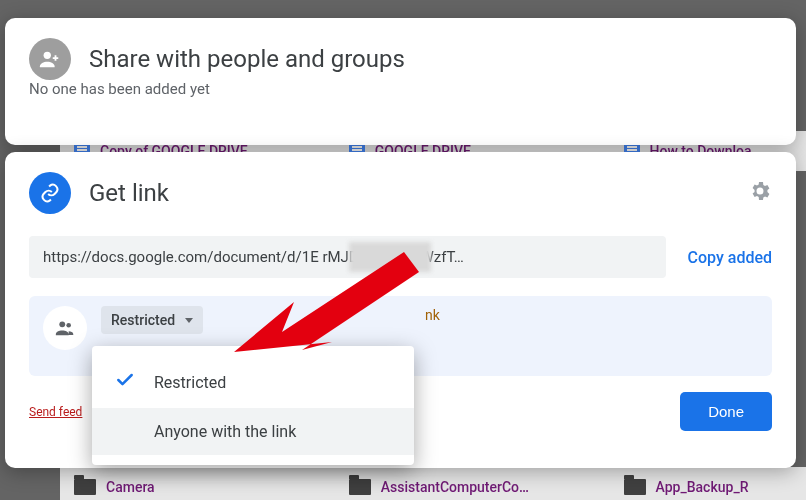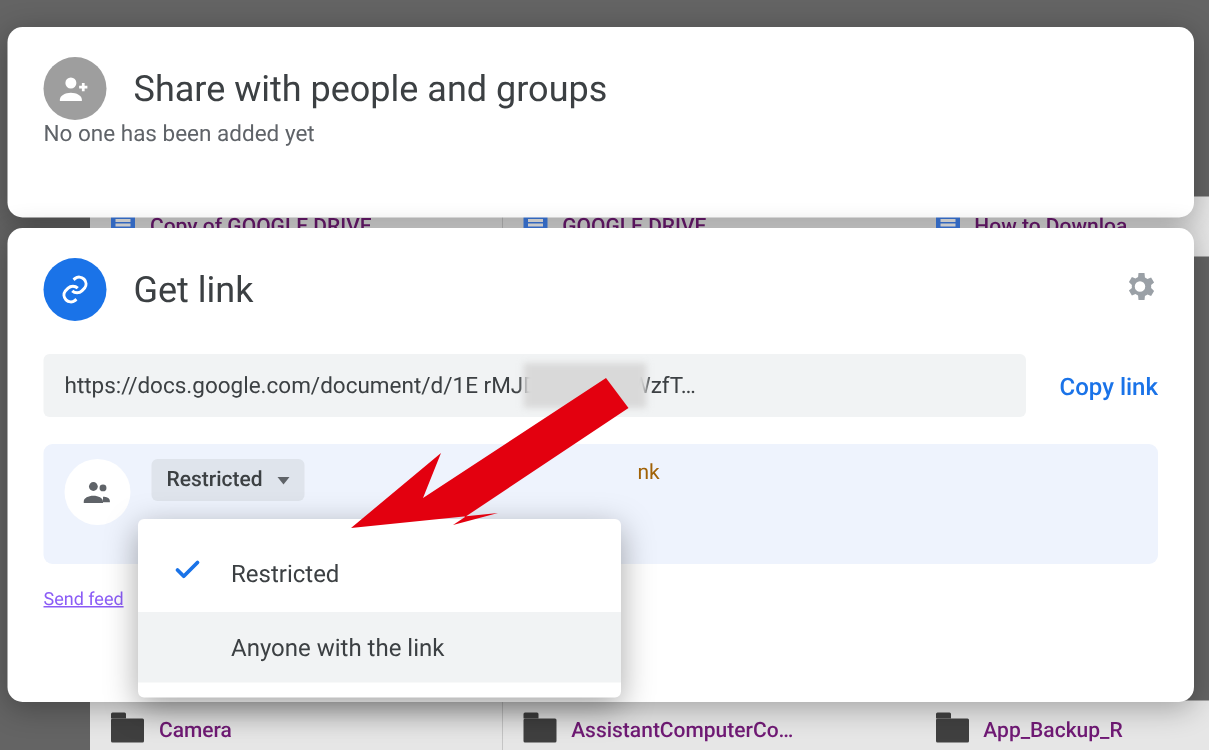--- a/index.html
+++ b/index.html
@@ -158,21 +158,21 @@
     border-left: 4px solid transparent;
     border-right: 4px solid transparent;
     border-top: 5px solid #5f6368;
   }
   .bottom-row {
     margin-top: 16px;
     display: flex;
     align-items: center;
   }
   .feedback {
-    color: #8b5cf6;
+    color: #b91c1c;
     text-decoration: underline;
     font-size: 12px;
     cursor: pointer;
   }
   .done-btn {
     margin-left: auto;
     background: #1a73e8;
     color: #fff;
     border: none;
     border-radius: 5px;
@@ -275,21 +275,21 @@
           <path d="M19.4 13a7.5 7.5 0 0 0 0-2l2-1.6-2-3.4-2.4 1a7.4 7.4 0 0 0-1.7-1L15 3h-4l-.3 2.6a7.4 7.4 0 0 0-1.7 1l-2.4-1-2 3.4L6.6 11a7.5 7.5 0 0 0 0 2l-2 1.6 2 3.4 2.4-1a7.4 7.4 0 0 0 1.7 1L11 21h4l.3-2.6a7.4 7.4 0 0 0 1.7-1l2.4 1 2-3.4zM12 15.5A3.5 3.5 0 1 1 15.5 12 3.5 3.5 0 0 1 12 15.5z"></path>
         </svg>
     </span>
   </div>
 
   <div class="link-row">
     <div class="link-box">
       <span>https://docs.google.com/document/d/1E             rMJDeXR4SX9WzfT…</span>
       <span class="blur-patch"></span>
     </div>
-    <span class="copy-link">Copy link</span>
+    <span class="copy-link">Copy added</span>
   </div>
 
   <div class="access-row">
     <div class="people-circle">
       <svg width="22" height="22" viewBox="0 0 24 24" fill="#5f6368">
           <circle cx="9" cy="8" r="3.2"></circle>
           <circle cx="16" cy="9" r="2.5"></circle>
           <path d="M2 19c0-2.6 3.3-4.2 7-4.2s7 1.6 7 4.2v1H2zM16 15.5c2.4 0 5 1 5 3v1h-5"></path>
         </svg>
     </div>
@@ -297,20 +297,21 @@
       <div class="access-select">
         <span>Restricted</span>
         <span class="sel-caret"></span>
       </div>
     </div>
     <span style="position:absolute; left:420px; top:155px; color:#a16207; font-size:14px;">nk</span>
   </div>
 
   <div class="bottom-row">
     <span class="feedback">Send feed</span>
+    <button class="done-btn">Done</button>
   </div>
 </div>
 
 <div class="dropdown">
   <div class="dd-item">
     <span class="dd-check">
       <svg width="20" height="20" viewBox="0 0 24 24" fill="none" stroke="#1a73e8" stroke-width="3" stroke-linecap="round" stroke-linejoin="round">
           <polyline points="4 12 9 17 20 6"></polyline>
         </svg>
     </span>

